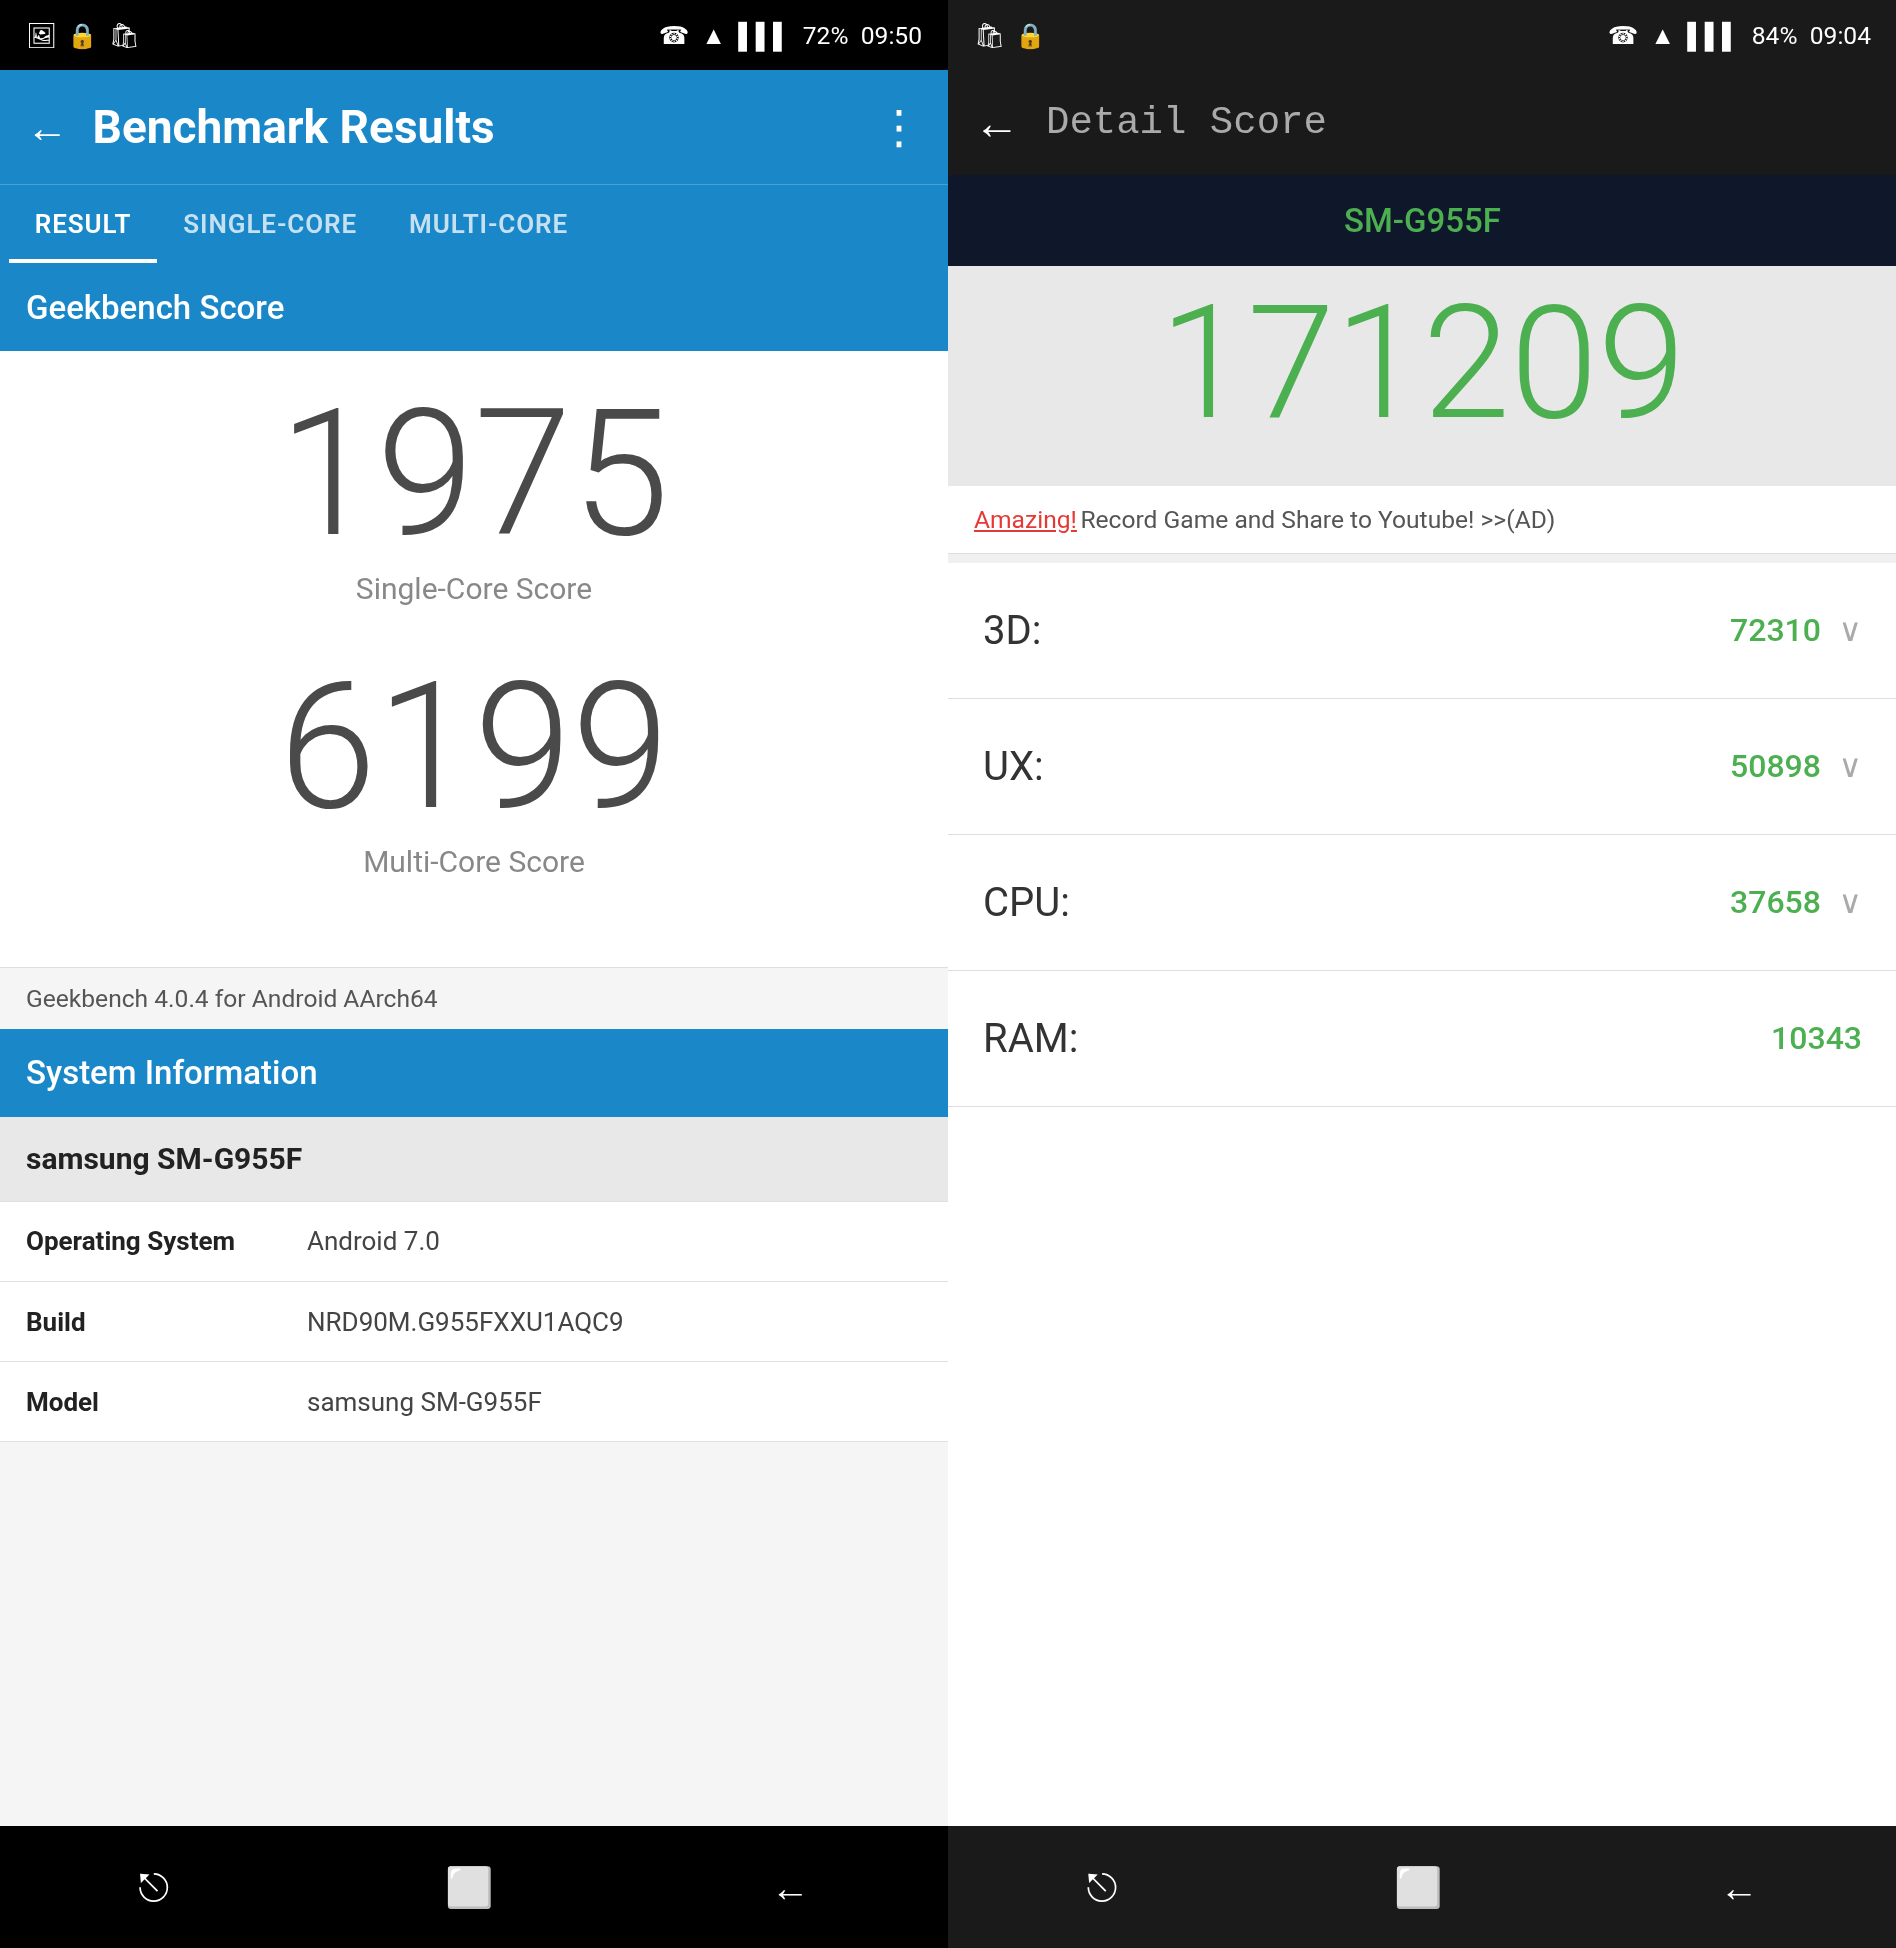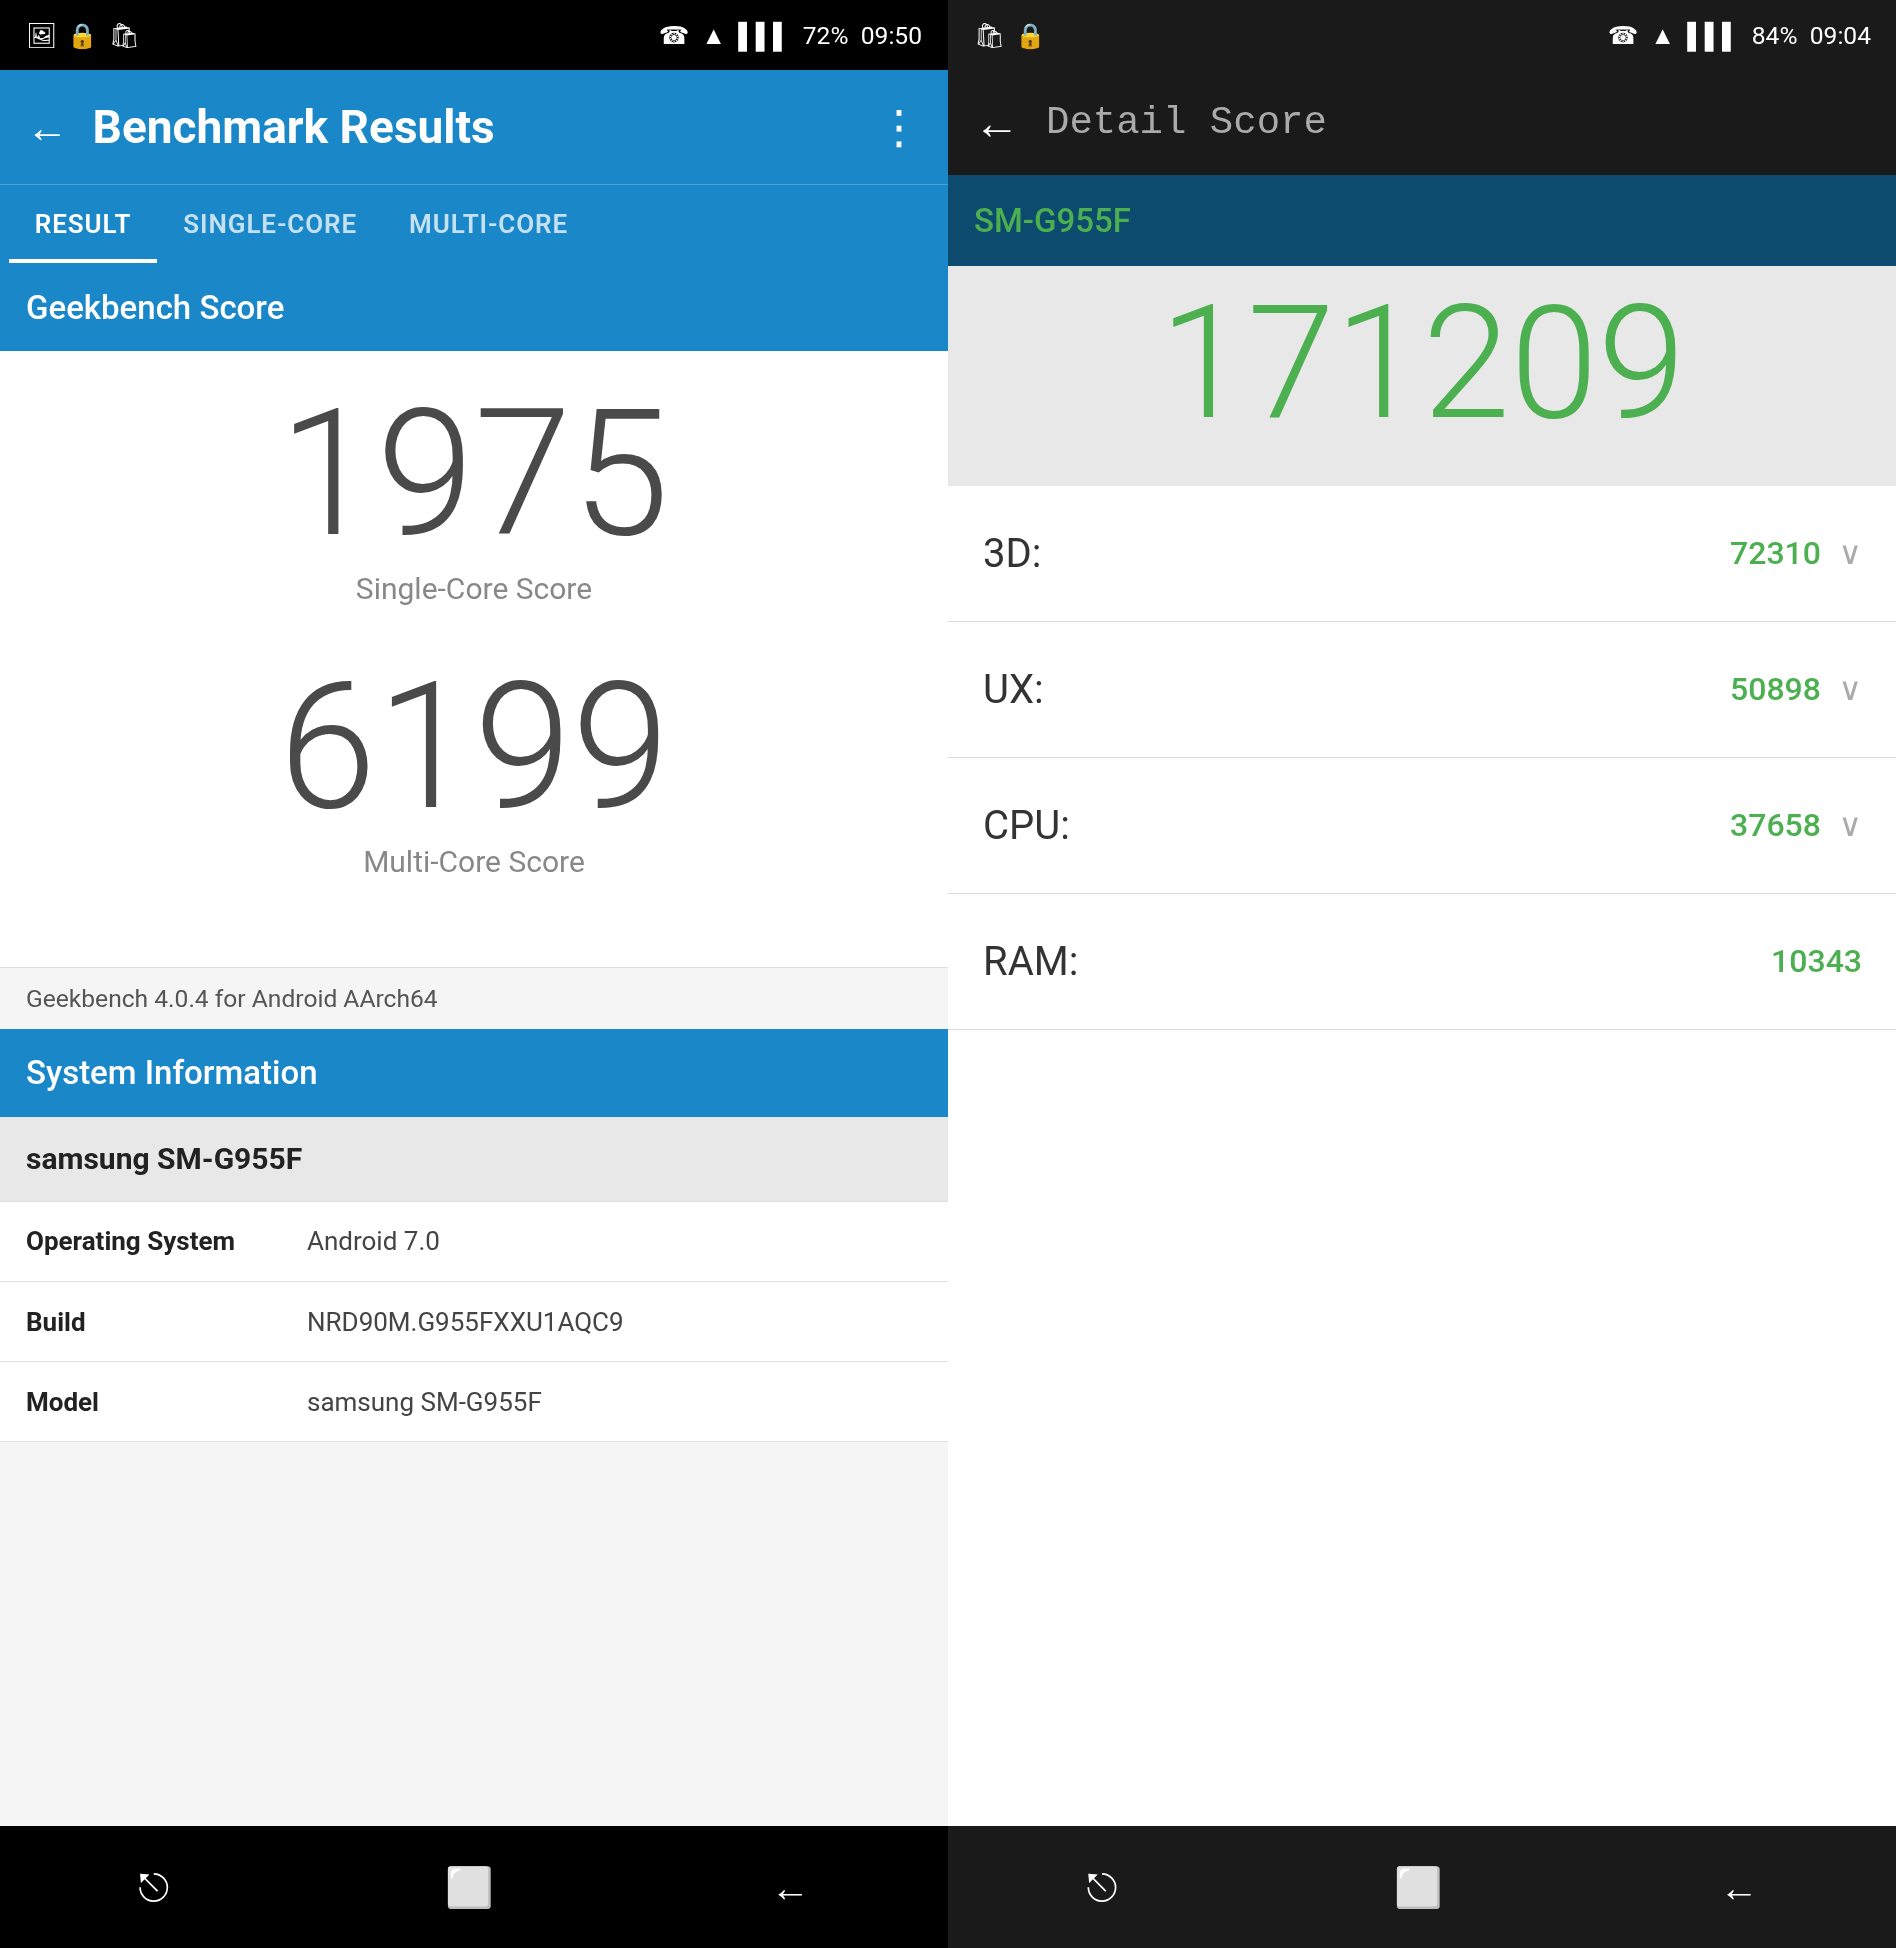--- a/index.html
+++ b/index.html
@@ -243,22 +243,23 @@
       font-size: 46px;
     }
     .app-bar-right .title {
       color: #aaa;
       font-size: 39px;
       font-weight: 500;
       font-family: Liberation Mono, monospace;
     }
 
     .device-name-right {
-      background: #0c4a6e;
+      background: #0f172a;
       padding: 26px;
+      text-align: center;
     }
     .device-name-right span {
       color: #4caf50;
       font-size: 33px;
       font-weight: 500;
     }
 
     .total-score-area {
       background: #e8e8e8;
       padding: 17.6px 26px 44px;
@@ -436,20 +437,24 @@
   </div>
 
   <div class="device-name-right">
     <span>SM-G955F</span>
   </div>
 
   <div class="total-score-area">
     <div class="total-score-num">171209</div>
   </div>
 
+  <div class="ad-banner">
+    <span class="amazing">Amazing!</span>
+    <span class="ad-text"> Record Game and Share to Youtube! &gt;&gt;(AD)</span>
+  </div>
 
   <div class="score-rows">
 
     <div class="score-row">
       <span class="score-row-label">3D:</span>
       <div class="score-row-right">
         <span class="score-row-value">72310</span>
         <span class="chevron-icon">∨</span>
       </div>
     </div>

